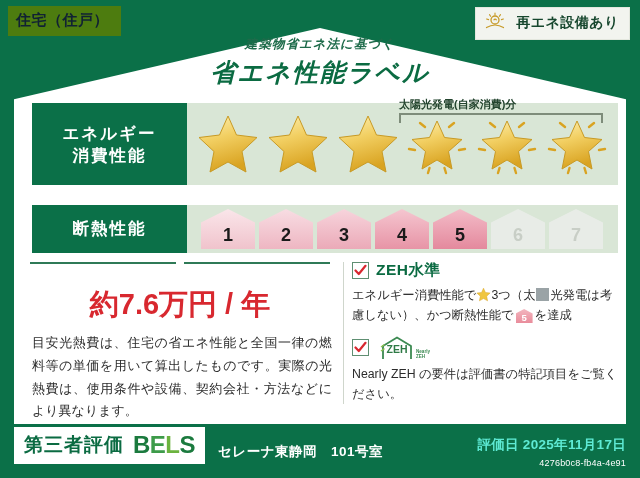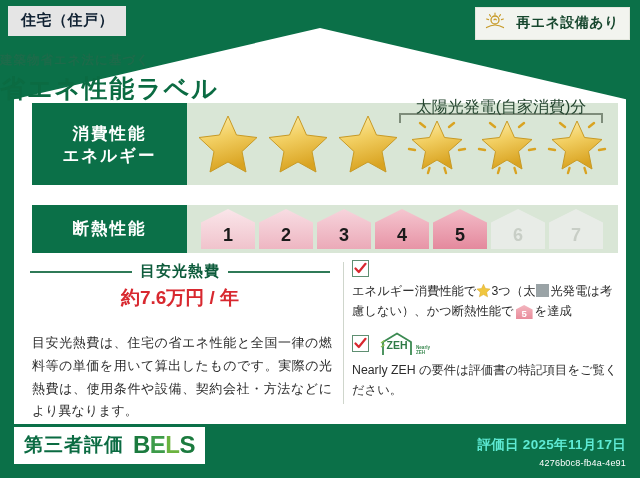--- a/index.html
+++ b/index.html
@@ -27,43 +27,43 @@
     position: absolute;
     left: 22px; top: 40px;
     width: 596px; height: 380px;
     background: #ffffff;
     clip-path: polygon(0% 17%, 50% 0%, 100% 17%, 100% 100%, 0% 100%);
   }
 
   
   .house-type-tag {
     position: absolute; left: 8px; top: 6px;
-    background: #e5e5e5;
-    padding: 5px 12px 6px 13px;
+    background: #4d7c0f;
+    padding: 5px 12px 6px 8px;
     font-size: 15px; font-weight: bold; color: #123; letter-spacing: .5px;
     z-index: 20;
   }
 
   
   .renew-badge {
     position: absolute; right: 10px; top: 7px;
     background: #f2f4ef;
     padding: 4px 10px 5px 8px;
     display: flex; align-items: center; gap: 10px;
     z-index: 20;
     border: 1px solid #e3e7de;
   }
   .renew-badge .lbl {
     font-size: 14px; font-weight: bold; color: #17472e; letter-spacing: .5px;
   }
 
   
   .title-wrap {
-    position: absolute; left: 0; right: 0; top: 52px;
-    text-align: left; z-index: 15;
+    position: absolute; left: 0; right: 0; top: 36px;
+    text-align: center; z-index: 15; font-style: italic;
   }
   .title-sub {
     font-size: 12.5px; font-weight: bold; color: #1d6b4a; letter-spacing: 1px;
   }
   .title-main {
     font-size: 25px; font-weight: bold; color: #0b6b42;
     letter-spacing: 2px; margin-top: 3px;
   }
 
   
@@ -104,22 +104,21 @@
     left: 212px; top: 10px;
     width: 204px; height: 10px;
     border: 2px solid #7e8c7a;
     border-bottom: none;
     z-index: 5;
   }
   .solar-bracket-label {
     position: absolute;
     left: 212px; top: -6px;
     width: 204px;
-    text-align: center;
-    font-size: 16px; font-weight: normal; color: #24452f;
+    font-size: 11px; font-weight: bold; color: #24452f;
     z-index: 6;
   }
 
   
   .ins-badge {
     width: 54px; height: 40px;
     position: relative;
     display: flex; align-items: flex-end; justify-content: center;
     padding-bottom: 3px;
     font-size: 18px; font-weight: bold;
@@ -133,21 +132,21 @@
   .cost-head {
     position: absolute; left: 30px; top: 262px; width: 300px;
     display: flex; align-items: center; gap: 8px;
   }
   .cost-head .line { flex: 1; height: 2px; background: #2f7a57; }
   .cost-head .txt { font-size: 15px; font-weight: bold; color: #0e5c3c; letter-spacing: 1px; }
 
   .cost-value {
     position: absolute; left: 30px; top: 285px; width: 300px;
     text-align: center;
-    font-size: 19px; font-weight: bold; color: #d8282f;
+    font-size: 29px; font-weight: bold; color: #d8282f;
     letter-spacing: 0px;
   }
 
   .cost-note {
     position: absolute; left: 32px; top: 332px; width: 300px;
     font-size: 13px; line-height: 1.75; color: #2c2c2c;
     text-align: justify;
   }
 
   
@@ -244,22 +243,22 @@
     <span class="lbl">再エネ設備あり</span>
   </div>
 
   <div class="title-wrap">
     <div class="title-sub">建築物省エネ法に基づく</div>
     <div class="title-main">省エネ性能ラベル</div>
   </div>
 
   <div class="perf-row" id="row-energy">
     <div class="row-head">
+      <span>エネルギー</span>
       <span>消費性能</span>
-      <span>エネルギー</span>
     </div>
     <div class="row-body">
 
       <div class="solar-bracket"></div>
       <div class="solar-bracket-label">太陽光発電(自家消費)分</div>
 
       <div class="star-slot">
         <svg viewBox="0 0 66 66">
           <defs>
             <linearGradient id="gstar" x1="0" y1="0" x2="0.3" y2="1">
@@ -351,37 +350,37 @@
         <span class="num">6</span>
       </div>
       <div class="ins-badge off">
         <span class="num">7</span>
       </div>
     </div>
   </div>
 
   <div class="cost-head">
     <span class="line"></span>
-    <span class="txt">目安光熱費</span>
     <span class="line"></span>
   </div>
   <div class="cost-value">約7.6万円 / 年</div>
   <div class="cost-note">目安光熱費は、住宅の省エネ性能と全国一律の燃料等の単価を用いて算出したものです。実際の光熱費は、使用条件や設備、契約会社・方法などにより異なります。</div>
 
   <div class="v-divider"></div>
 
   <div class="right-col">
 
     <div class="zeh-block">
       <div class="zeh-head">
         <span class="check-box">
           <svg width="13" height="13" viewBox="0 0 13 13">
             <path d="M1.5 6.5 L4.8 10 L11.5 1.8" fill="none" stroke="#d8282f" stroke-width="2.2" stroke-linecap="round" stroke-linejoin="round"></path>
           </svg>
         </span>
+        <span class="zeh-title">ZEH水準</span>
       </div>
       <div class="zeh-body">
         <span>エネルギー消費性能で</span><span class="inline-star">
           <svg viewBox="0 0 66 66">
             <polygon points="33,5 41.5,24 62,26.5 47,40.5 51,61 33,51 15,61 19,40.5 4,26.5 24.5,24" fill="#f0c63f" stroke="#d6a524" stroke-width="2"></polygon>
           </svg></span><span>3つ（太</span><span class="redact"></span><span>光発電は考慮しない）、かつ断熱性能で</span><span class="inline-ins">5</span><span>を達成</span>
       </div>
     </div>
 
     <div class="zeh-block">
@@ -408,19 +407,20 @@
 
   </div>
 
   <div class="footer">
     <div class="bels-box">
       <span class="bels-jp">第三者評価</span>
       <span class="bels-en">
         <span class="b1">B</span><span class="b2">E</span><span class="b3">L</span><span class="b4">S</span>
       </span>
     </div>
+    <div class="prop-name">セレーナ東静岡　101号室</div>
     <div class="footer-right">
       <div class="eval-date">評価日 2025年11月17日</div>
       <div class="eval-id">4276b0c8-fb4a-4e91</div>
     </div>
   </div>
 
 </div>
 
 </body></html>

